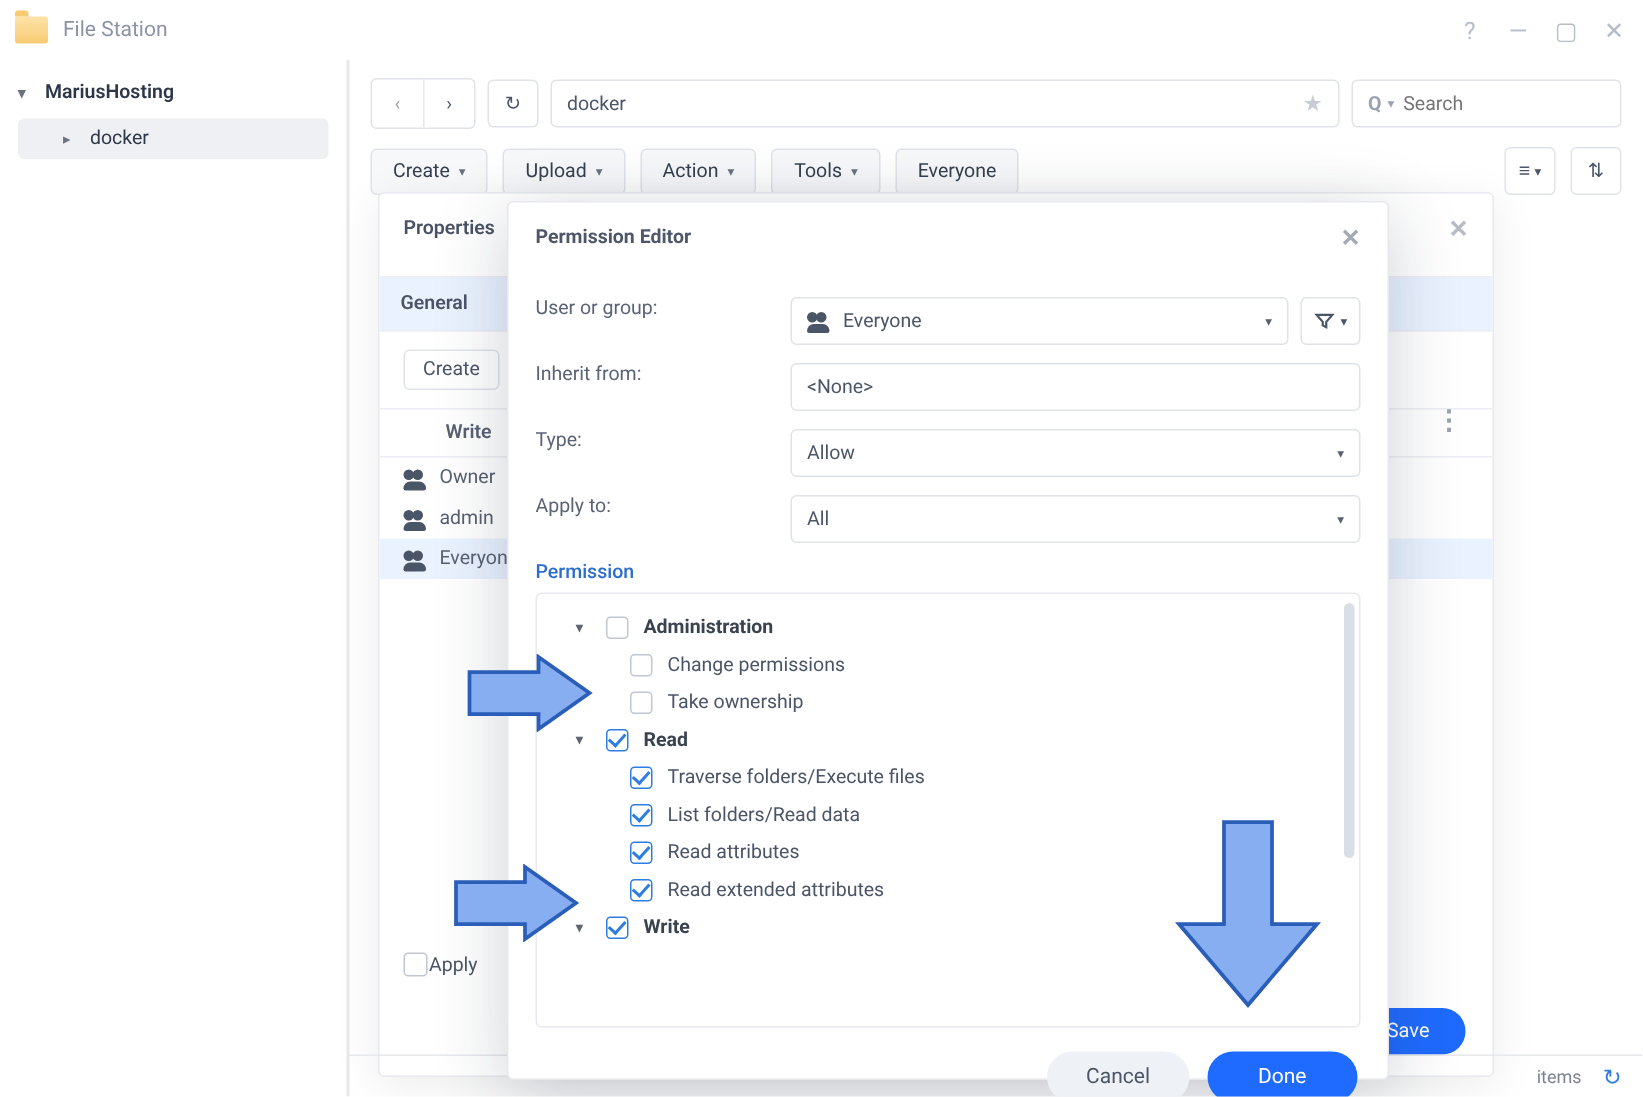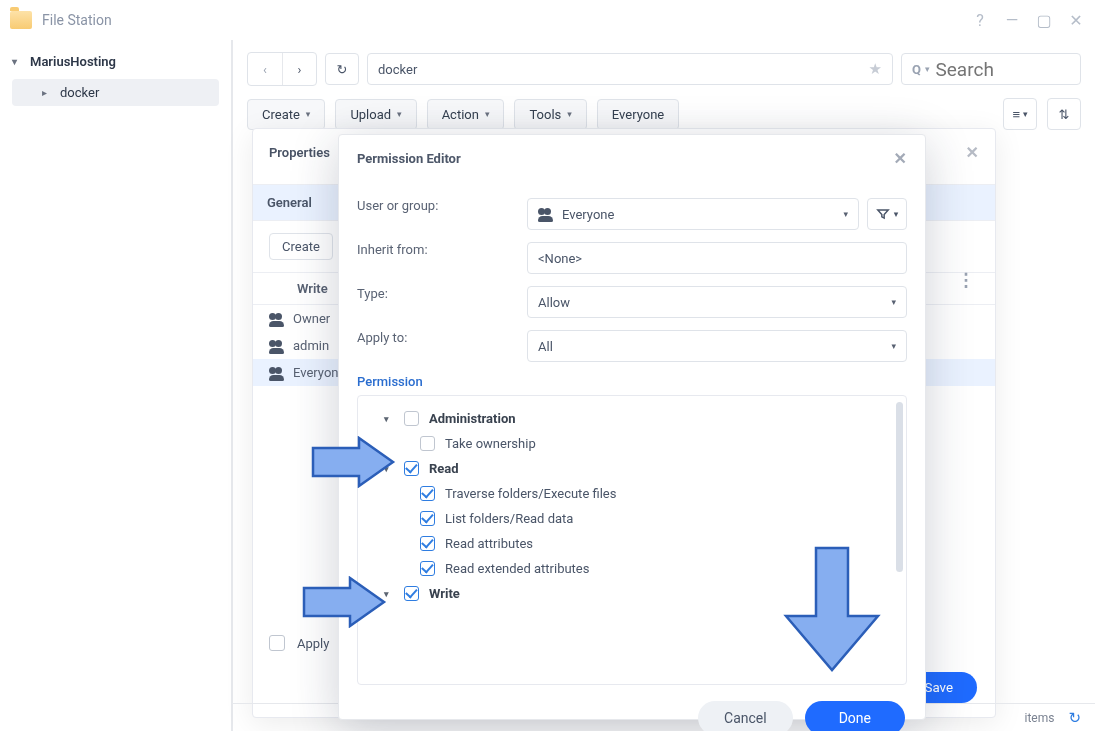--- a/index.html
+++ b/index.html
@@ -22,37 +22,37 @@
 
 .content { flex:1; display:flex; flex-direction:column; border-left:1px solid #e6e8ec; }
 .toolbar1 { display:flex; align-items:center; gap:8px; padding:12px 14px; }
 .navbox { display:flex; border:1px solid #dfe3e9; border-radius:4px; }
 .navbtn { width:34px; height:32px; display:flex;align-items:center;justify-content:center; color:#9aa3b2; }
 .navbtn + .navbtn { border-left:1px solid #e6e8ec; }
 .iconbtn { width:34px; height:32px; border:1px solid #dfe3e9; border-radius:4px; display:flex;align-items:center;justify-content:center; color:#4a5568; background:#fff;}
 .path { flex:1; display:flex;align-items:center; border:1px solid #dfe3e9; border-radius:4px; height:32px; padding:0 10px; justify-content:space-between; color:#4a5568;}
 .path .star{color:#c7ccd5;font-size:15px;}
 .search { display:flex;align-items:center; border:1px solid #dfe3e9; border-radius:4px; height:32px; padding:0 10px; width:180px; color:#9aa3b2;}
-.search input{border:none;outline:none;width:100%;font-size:19px;color:#1d4ed8;}
+.search input{border:none;outline:none;width:100%;font-size:13px;color:#1d4ed8;}
 .search .mag{margin-right:4px;font-weight:bold;}
 .search .dd{font-size:9px;margin-right:6px;color:#9aa3b2;}
 
 .toolbar2 { display:flex; align-items:center; gap:10px; padding:0 14px 12px; }
 .btn { border:1px solid #dfe3e9; background:#f7f8fa; border-radius:4px; padding:7px 14px; color:#354050; font-size:13px; display:flex;align-items:center; gap:6px;}
 .btn .dd{font-size:9px;color:#6b7280;}
 .spacer{flex:1;}
 
 
 .panel-back { position:absolute; left:252px; top:128px; width:744px; height:590px; background:#fff; border:1px solid #e7e9ef; border-radius:4px; box-shadow:0 6px 30px rgba(0,0,0,.08); }
 .panel-back .hdr{display:flex;align-items:center;padding:14px 16px;color:#495365;font-weight:600;}
 .panel-back .hdr .x{margin-left:auto;color:#b6bbc5;font-size:16px;}
 .panel-back .tab{margin:8px 0 0 0;padding:10px 14px;border-top:1px solid #eceef3;border-bottom:1px solid #eceef3;font-weight:600;color:#4a5568;background:#eaf2ff;}
 .panel-back .row{display:flex;align-items:center;padding:6px 16px;color:#586172;}
 .panel-back .pill{border:1px solid #dfe3e9;border-radius:4px;padding:5px 12px;margin:4px 16px;display:inline-block;}
-.panel-back .cbrow{display:flex;align-items:center;gap:12px;padding:8px 16px;}
+.panel-back .cbrow{display:flex;align-items:center;gap:1px;padding:8px 16px;}
 .panel-back .cb{width:16px;height:16px;border:1.5px solid #c0c6d0;border-radius:3px;}
 .panel-back .save{position:absolute;right:18px;bottom:14px;background:#1f6bff;color:#fff;border:none;border-radius:16px;padding:8px 24px;}
 .panel-back .more{position:absolute;right:20px;top:140px;color:#9aa3b2;font-size:18px;}
 
 
 .status { position:absolute; left:232px; right:0; bottom:0; height:28px; border-top:1px solid #e6e8ec; display:flex;align-items:center;justify-content:flex-end; padding:0 14px; gap:14px; color:#7b8392; font-size:12px; }
 .status .refresh{color:#2f7de1;font-size:15px;}
 
 
 .dialog { position:absolute; left:338px; top:134px; width:588px; height:586px; background:#fff; border:1px solid #e6e8ec; border-radius:4px; box-shadow:0 10px 48px rgba(30,40,70,.22); display:flex; flex-direction:column; }
@@ -254,20 +254,24 @@
     <div class="sect">Permission</div>
     <div class="permbox">
       <div class="permlist" id="permlist">
           <div class="pgrow">
             <span class="exp">▾</span>
             <span class="cbox "></span>
             <span>Administration</span>
           </div>
           <div class="pitem">
             <span class="cbox "></span>
+            <span>Change permissions</span>
+          </div>
+          <div class="pitem">
+            <span class="cbox "></span>
             <span>Take ownership</span>
           </div>
           <div class="pgrow">
             <span class="exp">▾</span>
             <span class="cbox checked"></span>
             <span>Read</span>
           </div>
           <div class="pitem">
             <span class="cbox checked"></span>
             <span>Traverse folders/Execute files</span>

